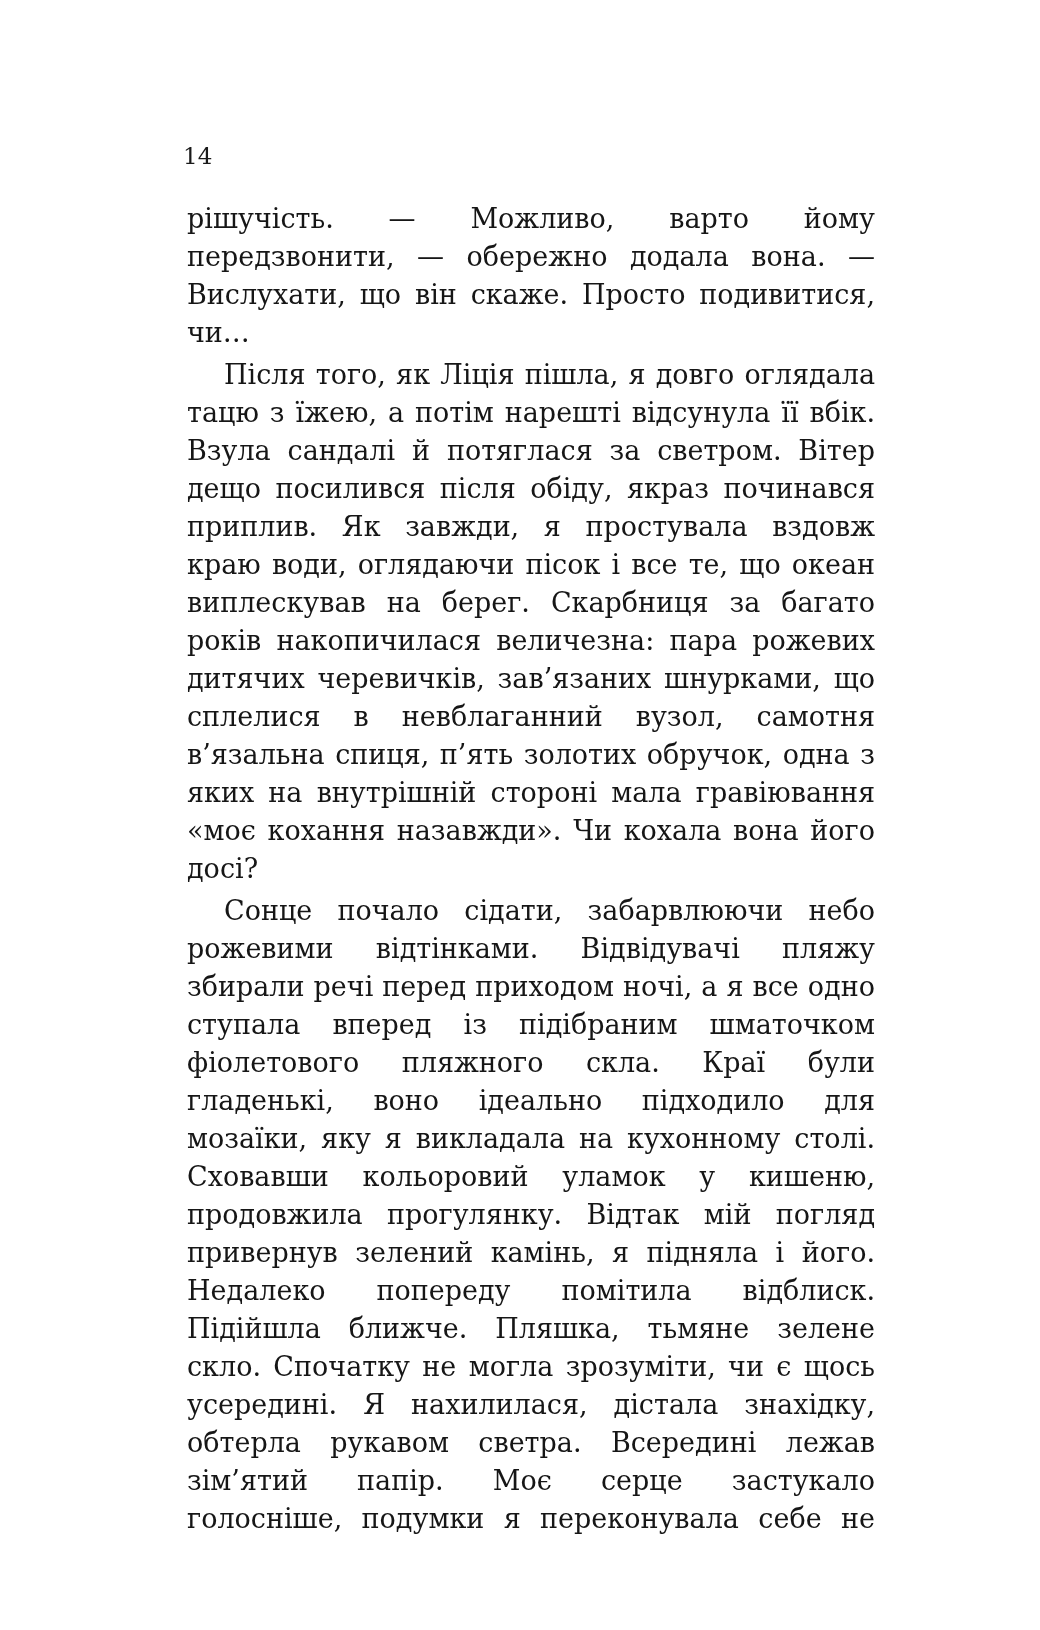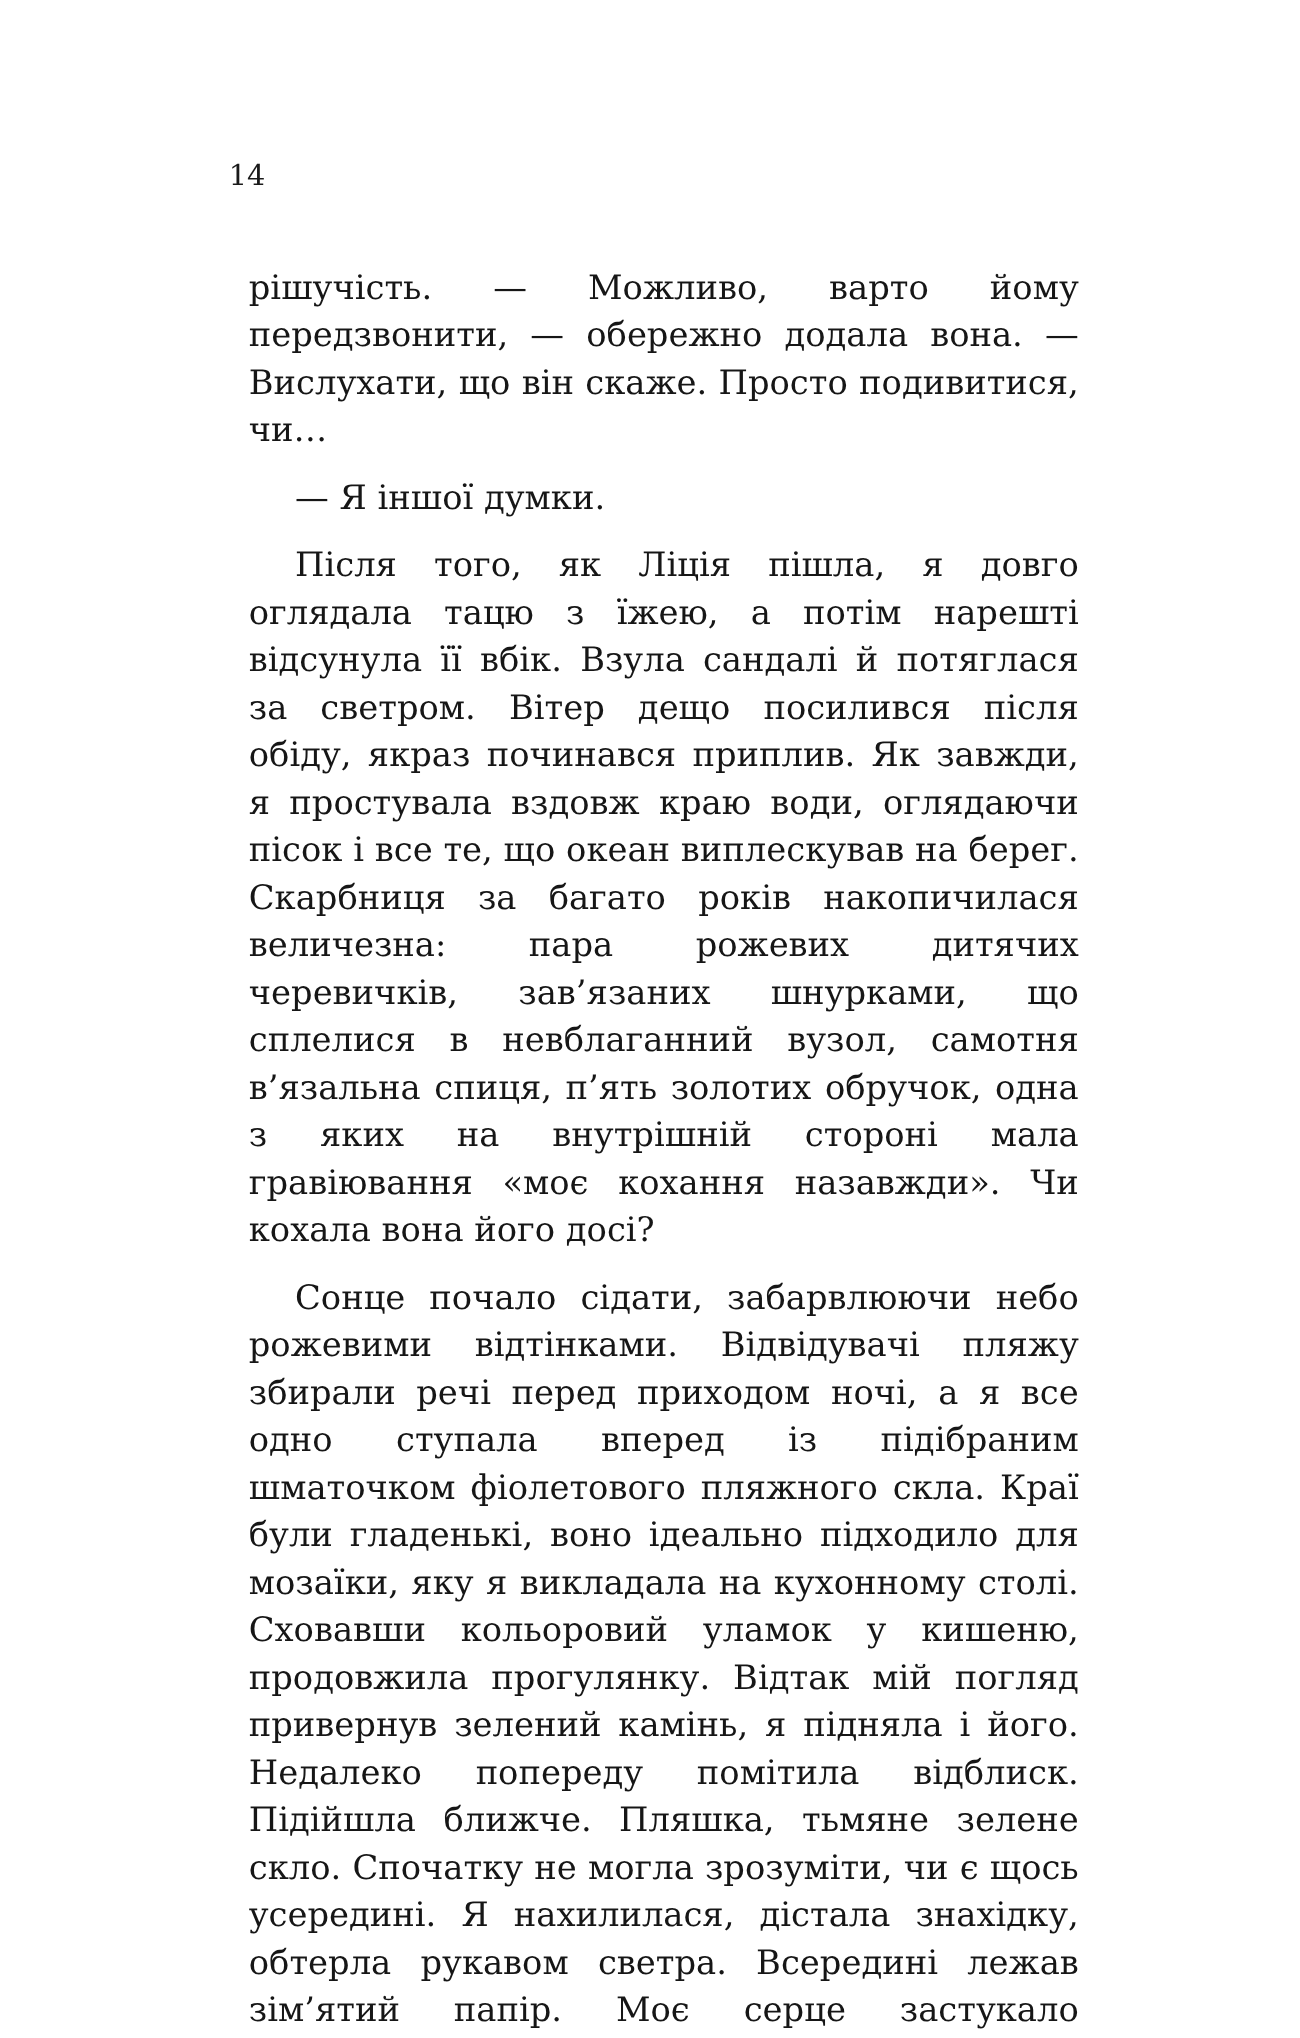--- a/index.html
+++ b/index.html
@@ -16,53 +16,52 @@
       overflow: hidden;
     }
     .book-page {
       position: absolute;
       inset: 0;
       background: #ffffff;
     }
     .page-number {
       position: absolute;
       left: 183px;
-      top: 127px;
+      top: 142px;
       font-size: 23px;
       line-height: 28px;
       color: #1a1a1a;
     }
     .text-block {
       position: absolute;
       left: 183px;
       top: 196px;
       width: 696px;
       font-size: 27px;
       line-height: 38px;
       text-align: justify;
       hyphens: auto;
       -webkit-hyphens: auto;
     }
     .text-block p {
-      margin: 16px;
+      margin: 4px;
       padding: 0;
     }
     .text-block p.indent {
       text-indent: 37px;
     }
     .text-block p.page-break {
       
       text-align-last: justify;
     }
   </style>
 </head>
 <body>
 
 <div class="book-page">
   <div class="page-number">14</div>
 
   <div class="text-block">
     <p class="no-indent">рішучість. — Можливо, варто йому передзвонити, — обережно додала вона. — Вислухати, що він скаже. Просто подивитися, чи…</p>
-    <p class="indent">— Я іншої думки.</p>
     <p class="indent">Після того, як Ліція пішла, я довго оглядала тацю з їжею, а потім нарешті відсунула її вбік. Взула сандалі й потяглася за светром. Вітер дещо посилився після обіду, якраз починався приплив. Як завжди, я простувала вздовж краю води, оглядаючи пісок і все те, що океан виплескував на берег. Скарбниця за багато років накопичилася величезна: пара рожевих дитячих черевичків, зав’язаних шнурками, що сплелися в невблаганний вузол, самотня в’язальна спиця, п’ять золотих обручок, одна з яких на внутрішній стороні мала гравіювання «моє кохання назавжди». Чи кохала вона його досі?</p>
     <p class="indent page-break">Сонце почало сідати, забарвлюючи небо рожевими відтінками. Відвідувачі пляжу збирали речі перед приходом ночі, а я все одно ступала вперед із підібраним шматочком фіолетового пляжного скла. Краї були гладенькі, воно ідеально підходило для мозаїки, яку я викладала на кухонному столі. Сховавши кольоровий уламок у кишеню, продовжила прогулянку. Відтак мій погляд привернув зелений камінь, я підняла і його. Недалеко попереду помітила відблиск. Підійшла ближче. Пляшка, тьмяне зелене скло. Спочатку не могла зрозуміти, чи є щось усередині. Я нахилилася, дістала знахідку, обтерла рукавом светра. Всередині лежав зім’ятий папір. Моє серце застукало голосніше, подумки я переконувала себе не</p>
   </div>
 </div>
 
 </body></html>

